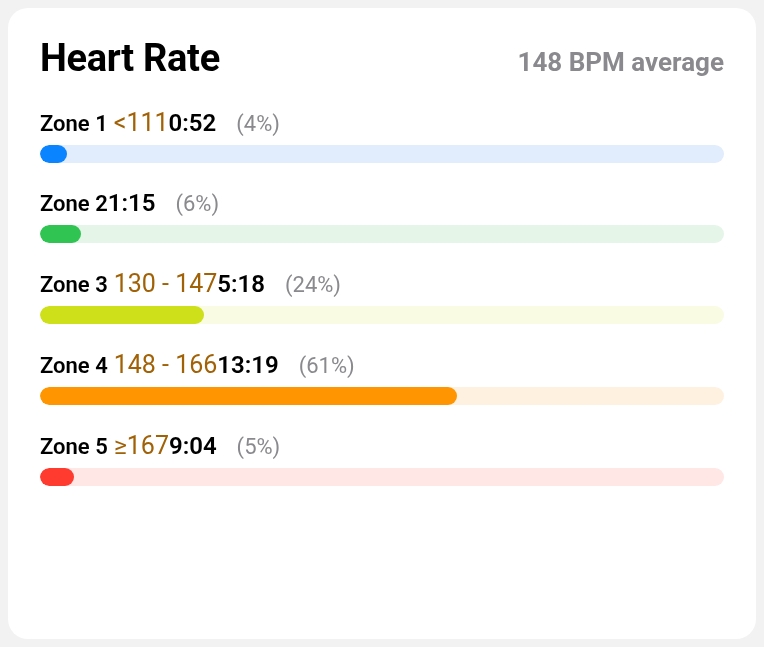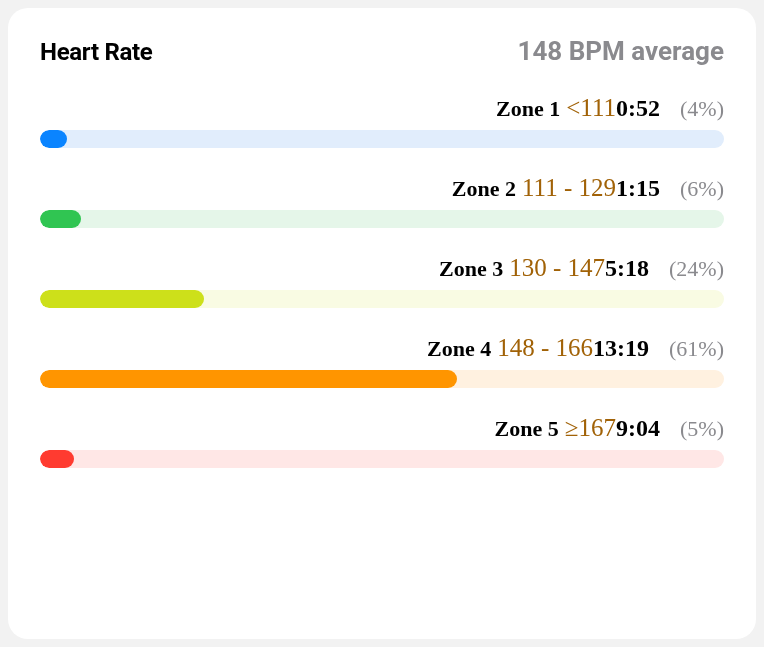--- a/index.html
+++ b/index.html
@@ -21,39 +21,38 @@
       width: 100%;
       height: 100%;
     }
     .header {
       display: flex;
       justify-content: space-between;
       align-items: baseline;
       margin-bottom: 28px;
     }
     .title {
-      font-size: 24px;
+      font-size: 38px;
       font-weight: 700;
       color: #000;
       letter-spacing: -0.3px;
     }
     .summary {
       font-size: 26px;
       font-weight: 700;
       color: #8a8a8e;
     }
     .zone {
       margin-bottom: 26px;
     }
     .zone-header {
       display: flex;
-      justify-content: flex-end;
+      justify-content: flex-start;
       align-items: baseline;
       margin-bottom: 8px;
-      font-family: Liberation Serif, serif;
     }
     .zone-left {
       display: flex;
       align-items: baseline;
       gap: 6px;
     }
     .zone-name {
       font-size: 22px;
       font-weight: 600;
       color: #000;
@@ -112,21 +111,20 @@
           </div>
         </div>
         <div class="bar-track" style="background: rgb(225, 237, 252);">
           <div class="bar-fill" style="background: rgb(10, 132, 255); width: 4%;"></div>
         </div>
       </div>
       <div class="zone">
         <div class="zone-header">
           <div class="zone-left">
             <span class="zone-name">Zone 2</span>
-            <span class="zone-range">111 - 129</span>
           </div>
           <div class="zone-right">
             <span class="zone-time">1:15</span>
             <span class="zone-pct">(6%)</span>
           </div>
         </div>
         <div class="bar-track" style="background: rgb(229, 246, 233);">
           <div class="bar-fill" style="background: rgb(48, 197, 82); width: 6%;"></div>
         </div>
       </div>

